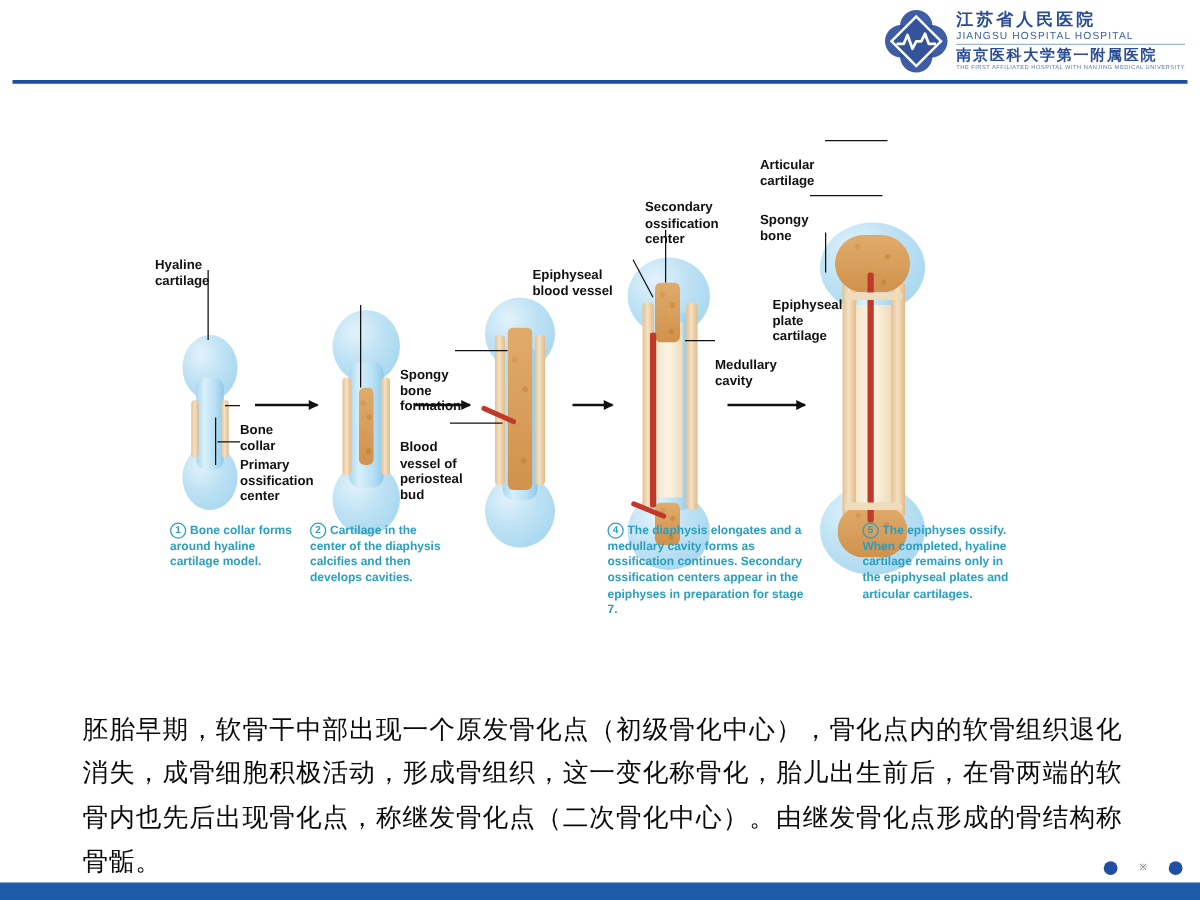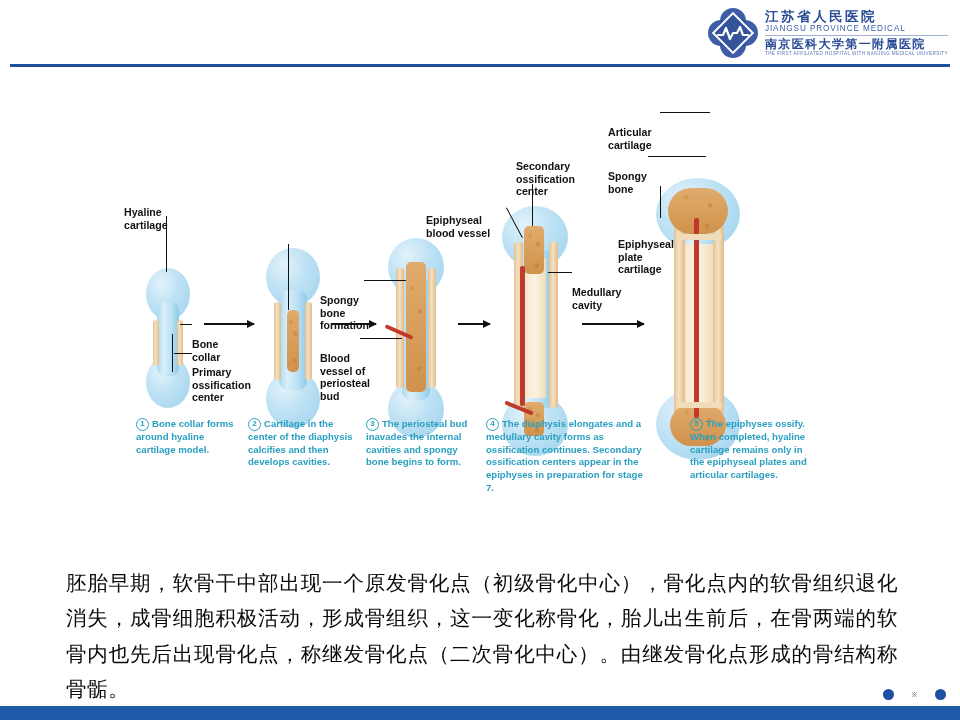--- a/index.html
+++ b/index.html
@@ -271,21 +271,21 @@
       <div class="petal p-s"></div>
       <div class="petal p-w"></div>
       <div class="petal p-e"></div>
       <div class="core"></div>
       <svg class="ecg" viewBox="0 0 32 18">
         <polyline points="1,11 6,11 9,4 13,15 16,9 20,9 23,3 26,11 31,11" fill="none" stroke="#ffffff" stroke-width="2.2" stroke-linejoin="round" stroke-linecap="round"></polyline>
       </svg>
     </div>
     <div class="logo-text">
       <div class="logo-cn-1">江苏省人民医院</div>
-      <div class="logo-en-1">JIANGSU PROVINCE MEDICAL</div>
+      <div class="logo-en-1">JIANGSU HOSPITAL HOSPITAL</div>
       <div class="logo-divider"></div>
       <div class="logo-cn-2">南京医科大学第一附属医院</div>
       <div class="logo-en-2">THE FIRST AFFILIATED HOSPITAL WITH NANJING MEDICAL UNIVERSITY</div>
     </div>
   </div>
   <div id="header-rule"></div>
 </div>
 
 <div id="figure-panel">
 
@@ -402,23 +402,20 @@
 cartilage</div>
   <div class="leader" style="left:540px; top:108px; width:1.4px; height:32px;"></div>
 
   <div id="captions">
     <div class="caption" id="caption-1">
       <span class="cap-num">1</span><span>Bone collar forms around hyaline cartilage model.</span>
     </div>
     <div class="caption" id="caption-2">
       <span class="cap-num">2</span><span>Cartilage in the center of the diaphysis calcifies and then develops cavities.</span>
     </div>
-    <div class="caption" id="caption-3">
-      <span class="cap-num">3</span><span>The periosteal bud inavades the internal cavities and spongy bone begins to form.</span>
-    </div>
     <div class="caption" id="caption-4">
       <span class="cap-num">4</span><span>The diaphysis elongates and a medullary cavity forms as ossification continues. Secondary ossification centers appear in the epiphyses in preparation for stage 7.</span>
     </div>
     <div class="caption" id="caption-5">
       <span class="cap-num">5</span><span>The epiphyses ossify. When completed, hyaline cartilage remains only in the epiphyseal plates and articular cartilages.</span>
     </div>
   </div>
 </div>
 
 <div id="body-text">胚胎早期，软骨干中部出现一个原发骨化点（初级骨化中心），骨化点内的软骨组织退化消失，成骨细胞积极活动，形成骨组织，这一变化称骨化，胎儿出生前后，在骨两端的软骨内也先后出现骨化点，称继发骨化点（二次骨化中心）。由继发骨化点形成的骨结构称骨骺。</div>

